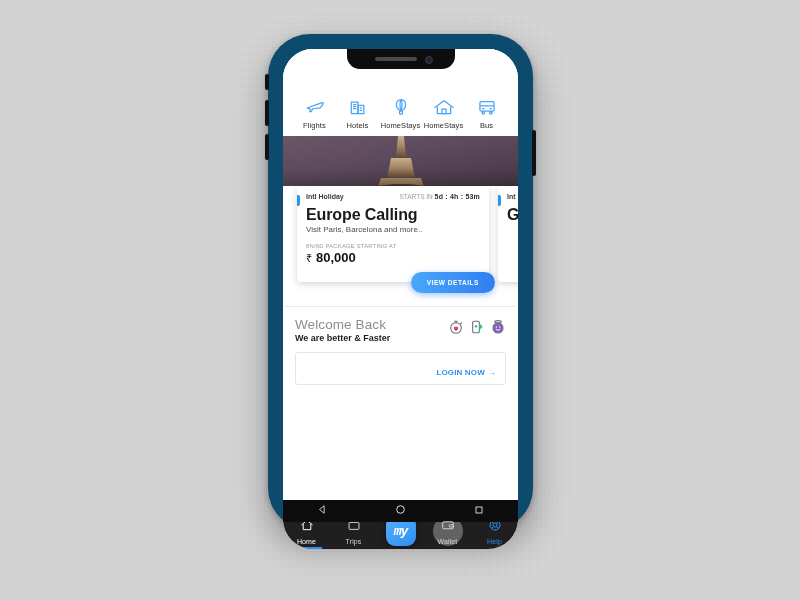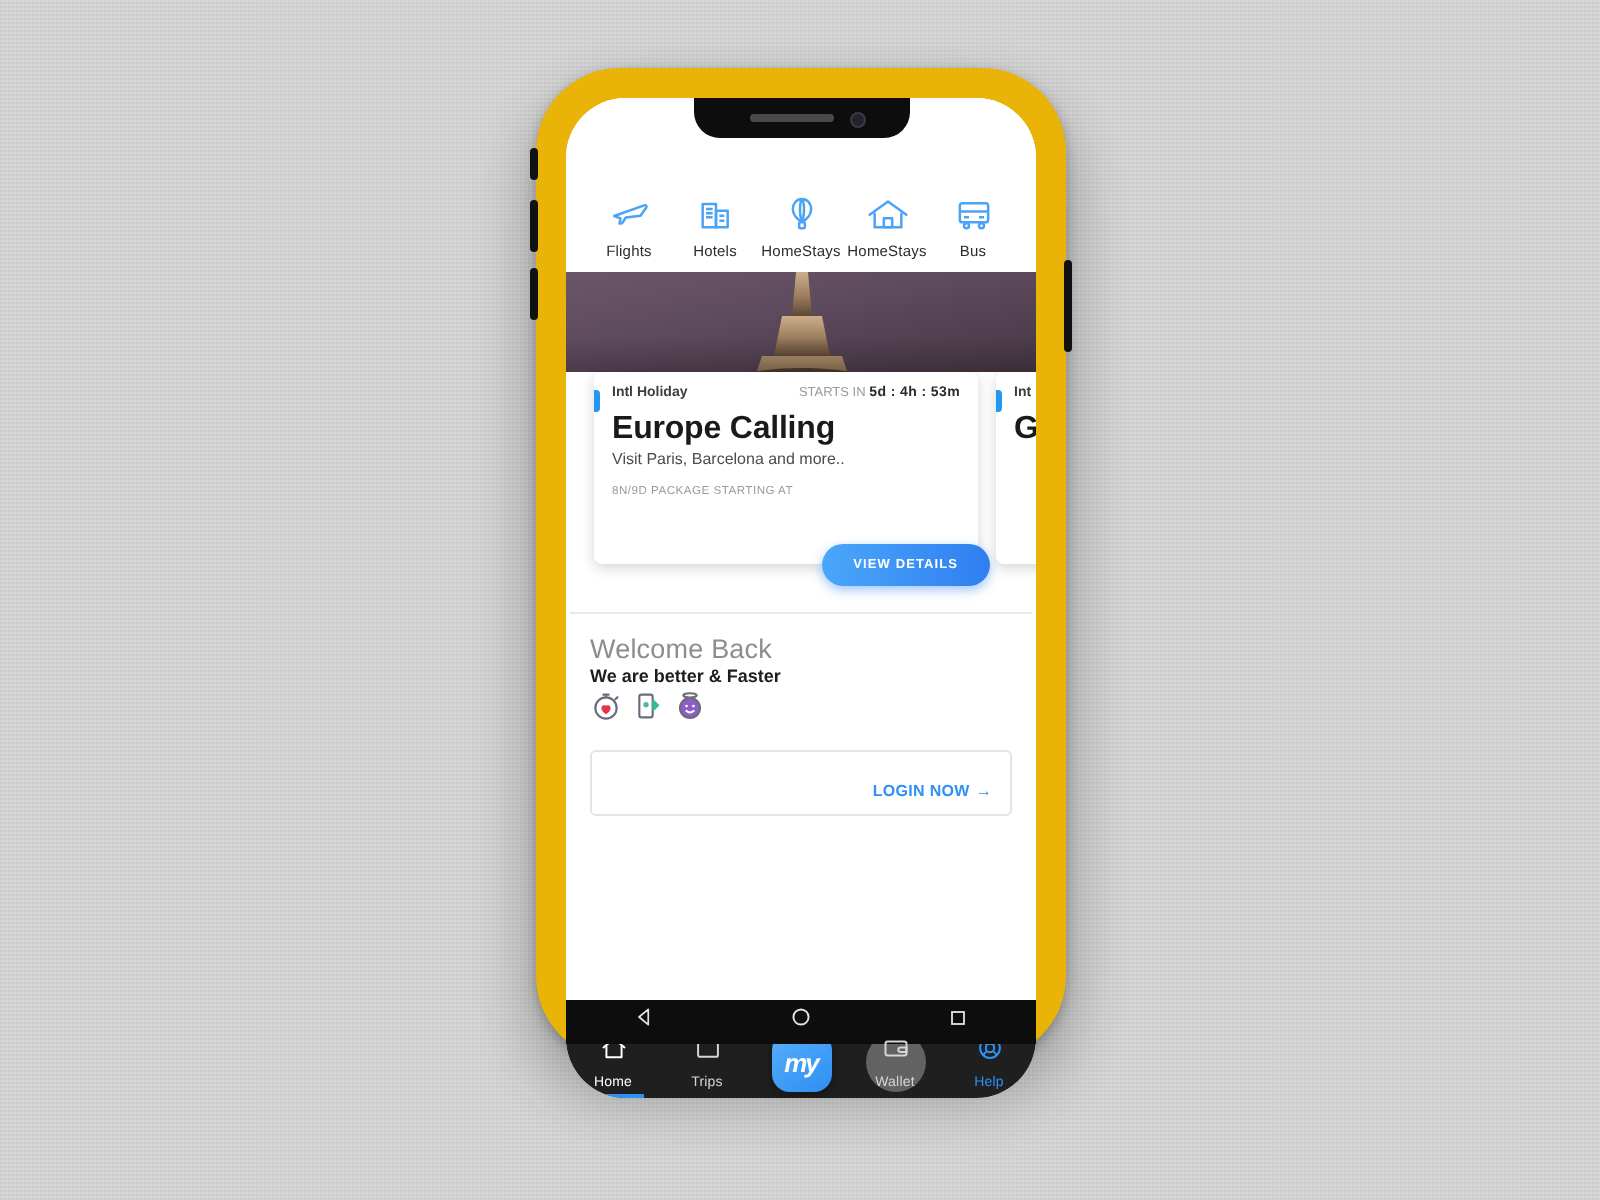--- a/index.html
+++ b/index.html
@@ -14,21 +14,21 @@
     position:absolute;inset:0;
     background:
       repeating-linear-gradient(0deg, rgba(0,0,0,.022) 0 1px, rgba(255,255,255,.022) 1px 2px),
       repeating-linear-gradient(90deg, rgba(0,0,0,.022) 0 1px, rgba(255,255,255,.022) 1px 2px),
       #d7d7d7;
   }
 
   
   #phone{
     position:absolute;left:268px;top:34px;width:265px;height:496px;
-    background:#eab308;border-radius:42px;
+    background:#0c4a6e;border-radius:42px;
     box-shadow:0 16px 34px rgba(0,0,0,.32), 0 2px 6px rgba(0,0,0,.25);
   }
   .side-btn{position:absolute;background:#111;border-radius:2px;}
   .vol-up{left:-3px;top:66px;width:4px;height:26px;}
   .vol-dn{left:-3px;top:100px;width:4px;height:26px;}
   .silent{left:-3px;top:40px;width:4px;height:16px;}
   .power{right:-3px;top:96px;width:4px;height:46px;}
 
   #screen{
     position:absolute;left:15px;top:15px;width:235px;height:500px;
@@ -95,21 +95,21 @@
     background:linear-gradient(90deg,#4aa7fa 0%,#2f7ef0 100%);
     color:#fff;font-size:6.5px;font-weight:700;letter-spacing:.55px;
     padding:7px 16px;border-radius:14px;border:none;
     box-shadow:0 2px 6px rgba(47,126,240,.45);
   }
 
   #divider{height:1px;background:#e9e9e9;margin:0 2px;}
 
   
   #welcome{padding:10px 12px 0 12px;background:#fff;flex:1 1 auto;}
-  .welcome-row{display:flex;align-items:flex-start;justify-content:space-between;flex-direction:column;}
+  .welcome-row{display:flex;align-items:flex-start;justify-content:space-between;}
   #welcome-title{font-size:13.5px;color:#8d8d8d;font-weight:400;letter-spacing:.1px;}
   #welcome-sub{font-size:9px;color:#1d1d1d;font-weight:700;margin-top:1px;}
   #welcome-icons{display:flex;gap:5px;align-items:center;padding-top:2px;}
 
   #login-box{
     margin:9px 0 0 0;border:1px solid #e4e4e4;border-radius:3px;background:#fff;
     padding:8px 9px 7px 9px;
   }
   .login-line{font-size:8px;color:#5b5b5b;line-height:1.45;}
   .login-line b{color:#1a1a1a;font-weight:700;}
@@ -127,21 +127,21 @@
   .nav-item.active .nav-label{color:#fff;}
   .nav-item.help .nav-label{color:#2f90f5;}
   .nav-underline{position:absolute;bottom:0;left:18%;width:64%;height:2px;background:#2f90f5;}
   #my-btn{
     position:absolute;left:50%;top:50%;transform:translate(-50%,-50%);
     width:30px;height:30px;border-radius:9px;
     background:linear-gradient(145deg,#56b0fb 0%,#2f8ef3 100%);
     display:flex;align-items:center;justify-content:center;
     box-shadow:0 2px 6px rgba(0,0,0,.35);
   }
-  #my-text{color:#fff;font-size:13px;font-style:italic;font-weight:700;font-family:Liberation Sans, sans-serif;letter-spacing:-1px;}
+  #my-text{color:#fff;font-size:13px;font-style:italic;font-weight:700;font-family:Liberation Mono, monospace;letter-spacing:-1px;}
   .ripple{
     position:absolute;left:50%;top:50%;transform:translate(-50%,-50%);
     width:30px;height:30px;border-radius:50%;background:rgba(255,255,255,.30);
   }
 
   
   #android-nav{
     position:absolute;left:15px;bottom:8px;width:235px;height:22px;
     background:#0d0d0d;display:flex;align-items:center;justify-content:space-around;
   }
@@ -282,20 +282,21 @@
 
           <div class="card" id="card-main">
             <div class="card-bar"></div>
             <div class="card-head">
               <span class="card-kind">Intl Holiday</span>
               <span class="card-timer"><span>STARTS IN</span> <b>5d : 4h : 53m</b></span>
             </div>
             <div class="card-title">Europe Calling</div>
             <div class="card-sub">Visit Paris, Barcelona and more..</div>
             <div class="card-pkg">8N/9D PACKAGE STARTING AT</div>
+            <div class="card-price"><span class="rs">₹</span> <span>80,000</span></div>
             <button id="view-details">VIEW DETAILS</button>
           </div>
 
           <div class="card" id="card-next">
             <div class="card-bar"></div>
             <div class="card-head">
               <span class="card-kind">Int</span>
             </div>
             <div class="card-title">Gr</div>
           </div>

